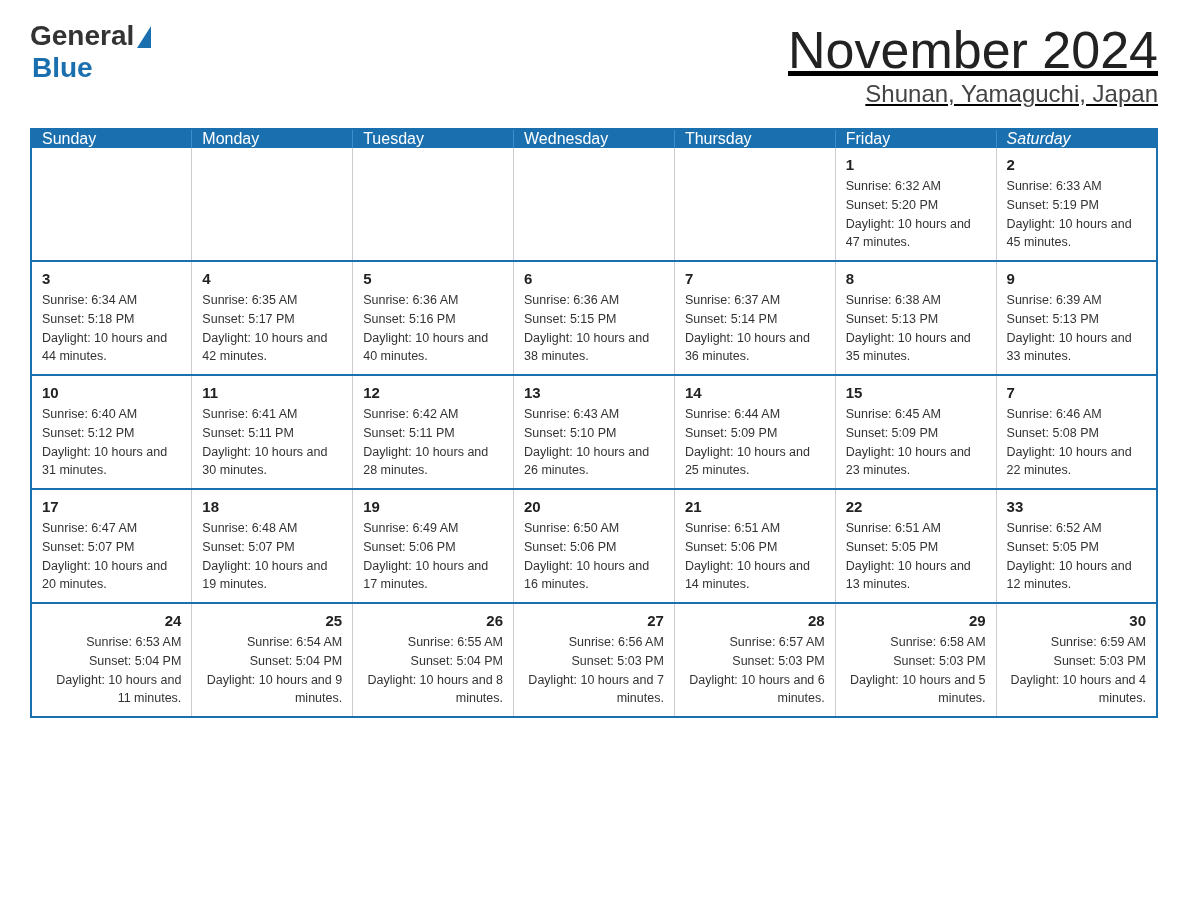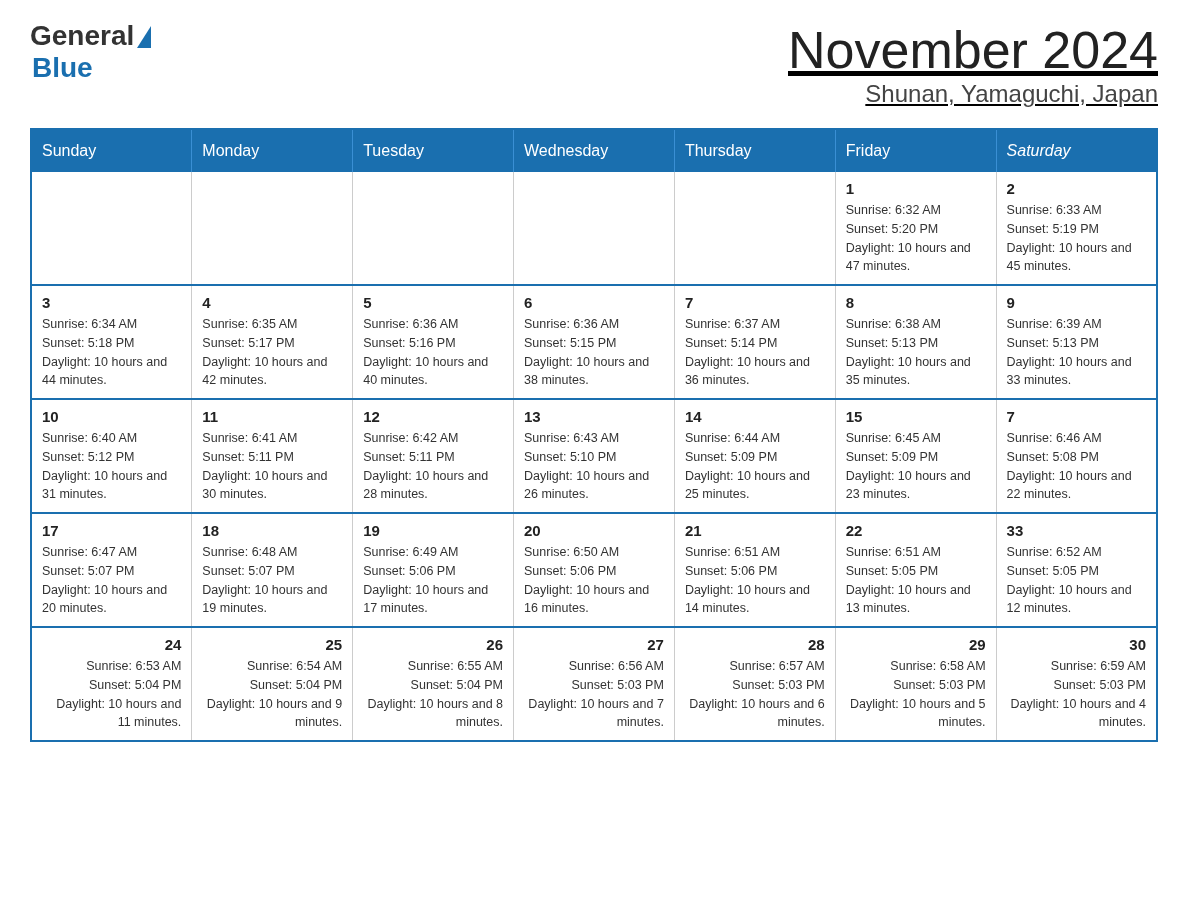--- a/index.html
+++ b/index.html
@@ -59,21 +59,21 @@
     }
     .calendar {
       width: 100%;
       border-collapse: collapse;
       border: 2px solid #1a6faf;
     }
     .calendar th {
       background-color: #1a6faf;
       color: #fff;
       text-align: left;
-      padding: 12px 10px;
+      padding: 0 10px;
       font-size: 16px;
       font-weight: normal;
       border-right: 1px solid #3a8fd4;
     }
     .calendar th:last-child {
       border-right: none;
       font-style: italic;
     }
     .calendar td {
       vertical-align: top;

